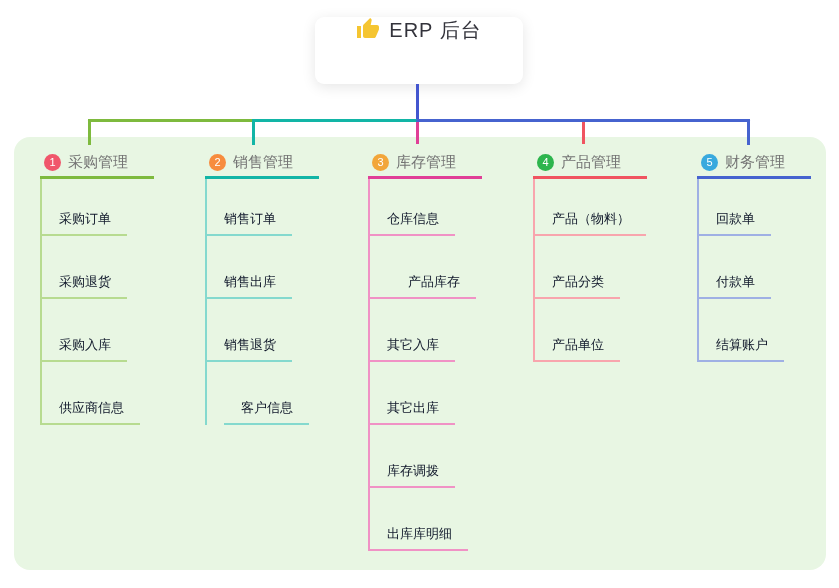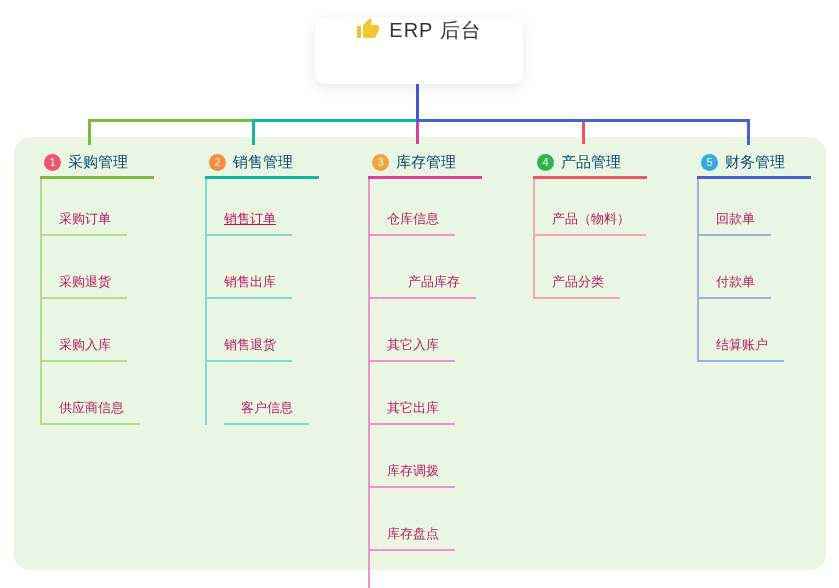--- a/index.html
+++ b/index.html
@@ -41,27 +41,27 @@
     display:flex;align-items:center;gap:7px;
     height:28px;width:110px;padding-left:4px;
     border-bottom:3px solid #888;
     cursor:pointer;
   }
   .badge{
     width:17px;height:17px;border-radius:50%;
     display:inline-flex;align-items:center;justify-content:center;
     color:#ffffff;font-size:11px;line-height:1;flex:0 0 auto;
   }
-  .branch-title{font-size:15px;font-weight:500;color:#0c4a6e;white-space:nowrap;}
+  .branch-title{font-size:15px;font-weight:500;color:#737373;white-space:nowrap;}
   .branch-children{border-left:2px solid #ccc;width:max-content;}
   .child{
     height:55px;width:max-content;
     display:flex;align-items:flex-end;
     padding:0 16px 6px 17px;
-    font-size:13px;color:#be185d;white-space:nowrap;
+    font-size:13px;color:#0f172a;white-space:nowrap;
     border-bottom:2px solid #ccc;
     cursor:pointer;
   }
   .child:first-child{height:49px;}
 </style>
 </head>
 <body>
 
 <div class="root-node">
   <span class="root-icon">
@@ -94,49 +94,49 @@
         <div class="child" style="border-bottom-color: rgb(183, 219, 144);">采购入库</div>
         <div class="child" style="border-bottom-color: rgb(183, 219, 144);">供应商信息</div>
       </div>
     </div>
     <div class="branch b2">
       <div class="branch-header" style="border-bottom-color: rgb(18, 181, 166);">
         <span class="badge" style="background-color: rgb(247, 140, 62);">2</span>
         <span class="branch-title">销售管理</span>
       </div>
       <div class="branch-children" style="border-left-color: rgb(132, 217, 206);">
-        <div class="child" style="border-bottom-color: rgb(132, 217, 206); text-decoration: underline;">销售订单</div>
+        <div class="child" style="border-bottom-color: rgb(132, 217, 206);">销售订单</div>
         <div class="child" style="border-bottom-color: rgb(132, 217, 206); font-family: Liberation Mono, monospace;">销售出库</div>
         <div class="child" style="border-bottom-color: rgb(132, 217, 206);">销售退货</div>
         <div class="child" style="border-bottom-color: rgb(132, 217, 206); margin-left: 17px;">客户信息</div>
       </div>
     </div>
     <div class="branch b3">
       <div class="branch-header" style="border-bottom-color: rgb(224, 63, 151);">
         <span class="badge" style="background-color: rgb(242, 166, 58);">3</span>
         <span class="branch-title">库存管理</span>
       </div>
       <div class="branch-children" style="border-left-color: rgb(240, 146, 197);">
         <div class="child" style="border-bottom-color: rgb(240, 146, 197);">仓库信息</div>
         <div class="child" style="border-bottom-color: rgb(240, 146, 197); padding-left: 38px;">产品库存</div>
         <div class="child" style="border-bottom-color: rgb(240, 146, 197);">其它入库</div>
         <div class="child" style="border-bottom-color: rgb(240, 146, 197);">其它出库</div>
         <div class="child" style="border-bottom-color: rgb(240, 146, 197);">库存调拨</div>
-        <div class="child" style="border-bottom-color: rgb(240, 146, 197);">库存盘点</div>
         <div class="child" style="border-bottom-color: rgb(240, 146, 197);">出库库明细</div>
       </div>
     </div>
     <div class="branch b4">
       <div class="branch-header" style="border-bottom-color: rgb(240, 84, 96);">
         <span class="badge" style="background-color: rgb(45, 181, 77);">4</span>
         <span class="branch-title">产品管理</span>
       </div>
       <div class="branch-children" style="border-left-color: rgb(248, 165, 173);">
         <div class="child" style="border-bottom-color: rgb(248, 165, 173);">产品（物料）</div>
         <div class="child" style="border-bottom-color: rgb(248, 165, 173);">产品分类</div>
+        <div class="child" style="border-bottom-color: rgb(248, 165, 173);">产品单位</div>
       </div>
     </div>
     <div class="branch b5">
       <div class="branch-header" style="border-bottom-color: rgb(70, 99, 207);">
         <span class="badge" style="background-color: rgb(56, 169, 222);">5</span>
         <span class="branch-title">财务管理</span>
       </div>
       <div class="branch-children" style="border-left-color: rgb(159, 176, 228);">
         <div class="child" style="border-bottom-color: rgb(159, 176, 228);">回款单</div>
         <div class="child" style="border-bottom-color: rgb(159, 176, 228);">付款单</div>

